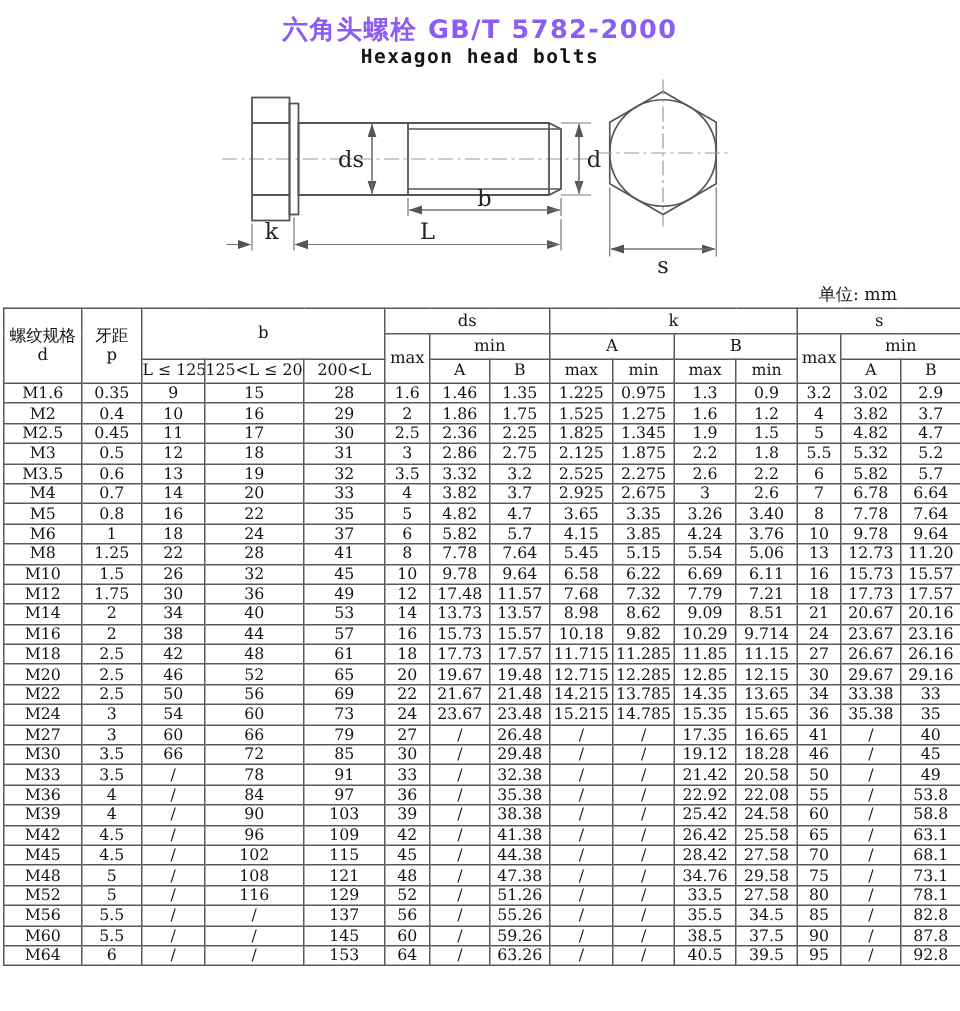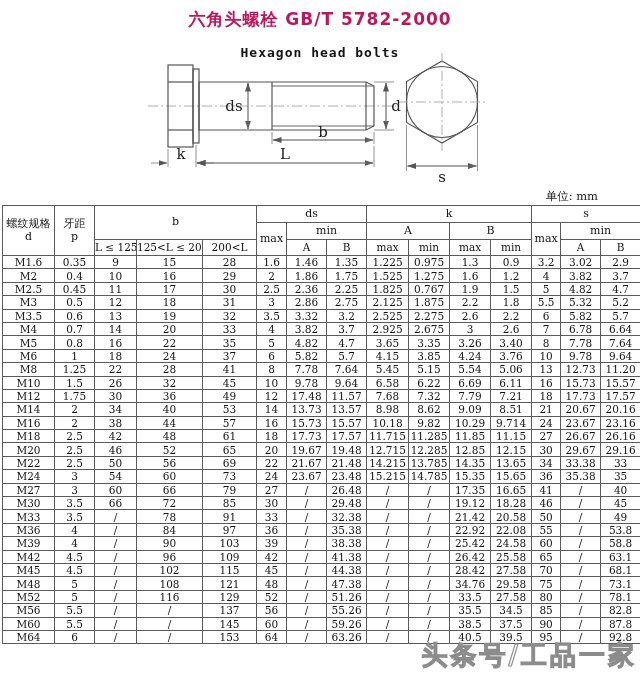--- a/index.html
+++ b/index.html
@@ -1,23 +1,23 @@
 <!DOCTYPE html>
 <html><head>
 <meta charset="utf-8">
 <style>
   html,body{margin:0;padding:0;}
   body{width:640px;height:674px;background:#ffffff;position:relative;overflow:hidden;
        font-family:"DejaVu Serif", serif;color:#111;}
   .page{position:relative;width:640px;height:674px;background:#ffffff;}
 
   .title-zh{padding-top:8px;text-align:center;font-family:"DejaVu Sans",sans-serif;
-            font-weight:bold;font-size:17px;letter-spacing:1px;color:#be185d;}
+            font-weight:bold;font-size:17px;letter-spacing:1px;color:#8b5cf6;}
   .title-en{text-align:center;font-family:"DejaVu Sans Mono",monospace;
-            font-weight:bold;font-size:13px;letter-spacing:1px;color:#141414;margin-top:14px;}
+            font-weight:bold;font-size:13px;letter-spacing:1px;color:#141414;margin-top:0;}
 
   .drawing{position:absolute;top:50px;left:0;width:640px;height:145px;}
 
   .unit-note{position:absolute;top:189px;right:42px;font-size:11.5px;color:#1a1a1a;margin-left:43px;}
 
   table.spec{position:absolute;top:205px;left:2px;width:636px;border-collapse:collapse;
              table-layout:fixed;font-size:10.5px;color:#141414;}
   table.spec th, table.spec td{border:1px solid #5a5a5a;text-align:center;vertical-align:middle;
              padding:0;font-weight:normal;overflow:hidden;white-space:nowrap;}
   table.spec thead th{font-size:11px;line-height:1.15;}
@@ -205,21 +205,21 @@
         <tr>
           <td>M2.5</td>
           <td>0.45</td>
           <td>11</td>
           <td>17</td>
           <td>30</td>
           <td>2.5</td>
           <td>2.36</td>
           <td>2.25</td>
           <td>1.825</td>
-          <td>0.767</td>
+          <td>1.345</td>
           <td>1.9</td>
           <td>1.5</td>
           <td>5</td>
           <td>4.82</td>
           <td>4.7</td>
         </tr>
         <tr>
           <td>M3</td>
           <td>0.5</td>
           <td>12</td>
@@ -657,15 +657,14 @@
           <td>/</td>
           <td>40.5</td>
           <td>39.5</td>
           <td>95</td>
           <td>/</td>
           <td>92.8</td>
         </tr>
       </tbody>
   </table>
 
-  <div class="watermark">头条号/工品一家</div>
 
 </div>
 
 </body></html>

